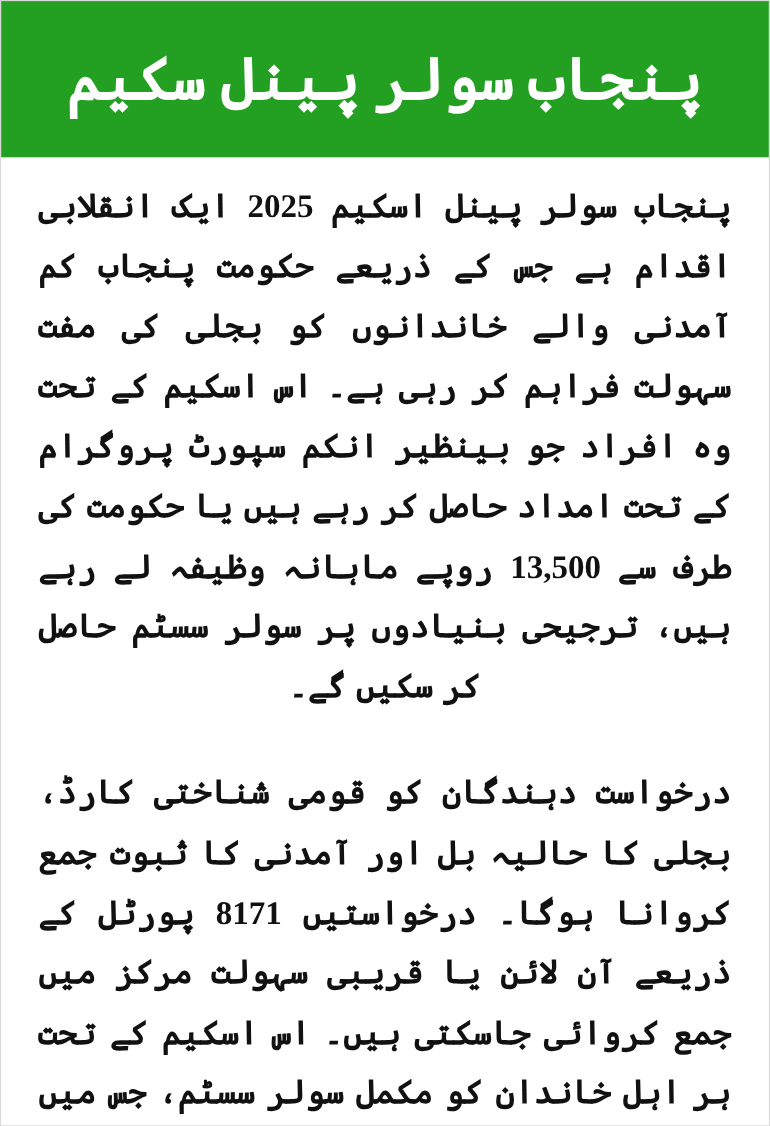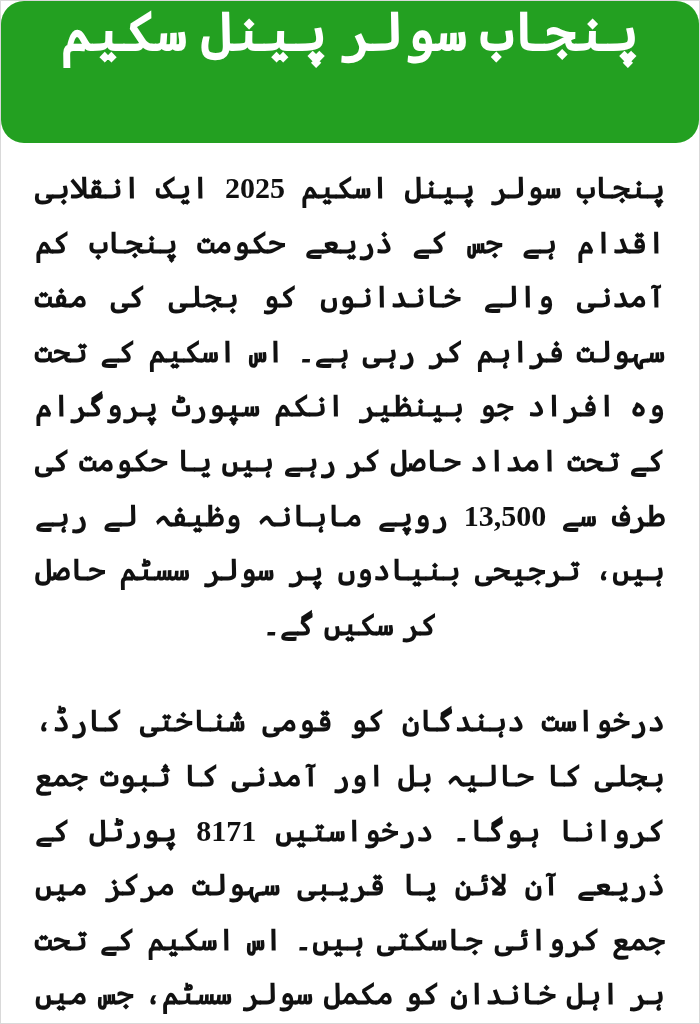--- a/index.html
+++ b/index.html
@@ -25,24 +25,23 @@
     overflow: hidden;
   }
 
   
   .header-banner {
     position: relative;
     width: 100%;
     height: 142px;
     background: #23a021;
     display: flex;
-    align-items: flex-start;
+    align-items: center;
     justify-content: center;
     z-index: 3;
-    border-radius: 23px;
   }
   .header-title {
     color: #ffffff;
     font-size: 54px;
     line-height: 1.15;
     font-weight: bold;
     font-family: "Liberation Serif", serif;
     text-align: center;
     direction: rtl;
     white-space: nowrap;

